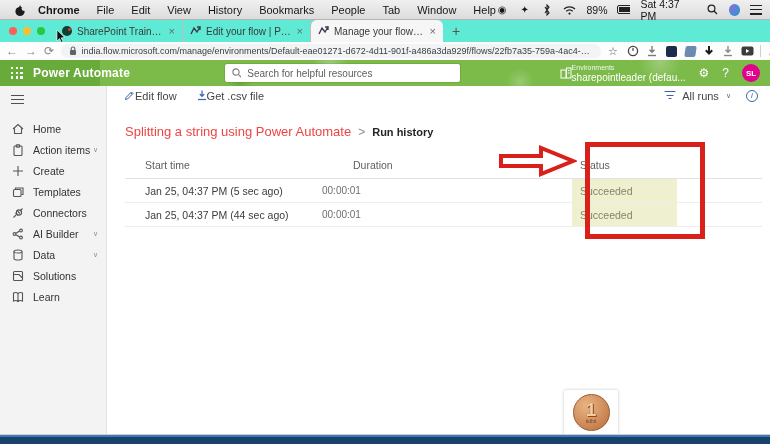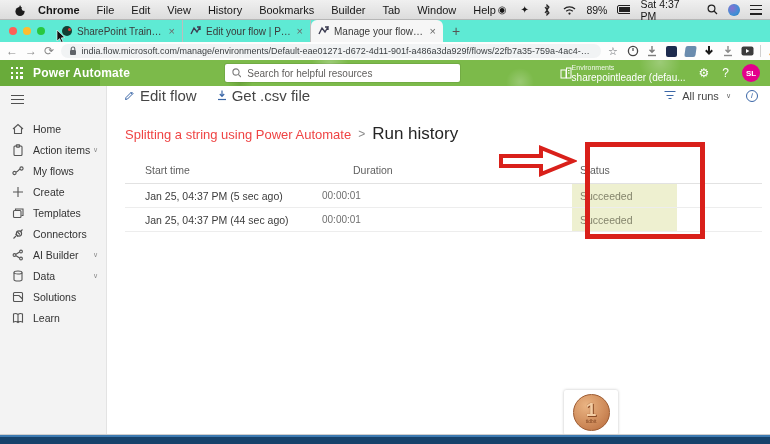--- a/index.html
+++ b/index.html
@@ -82,35 +82,35 @@
   .hamb { width:13px; height:9px; margin:2px 0 14px 11px; border-top:1.5px solid #505050;
     border-bottom:1.5px solid #505050; position:relative; }
   .hamb::after { content:""; position:absolute; left:0; top:2.6px; width:13px; height:1.5px; background:#505050; }
   .sitem { height:21px; display:flex; align-items:center; padding:0 8px 0 11px; font-size:10.5px; color:#333; }
   .sitem .ic { width:13px; height:13px; margin-right:9px; color:#555; flex:none; display:flex; align-items:center; justify-content:center; }
   .sitem .chev { margin-left:auto; color:#8c8c8c; font-size:7px; }
   .sitem svg { stroke:#555; fill:none; stroke-width:1.1; }
 
   .main { flex:1; background:#fff; position:relative; }
   .toolbar { height:18px; display:flex; align-items:center; padding:1px 12px 0 17px; }
-  .tbtn { display:flex; align-items:center; gap:5px; font-size:15px; color:#454545; margin-right:20px; }
+  .tbtn { display:flex; align-items:center; font-size:11px; color:#454545; margin-right:20px; }
   .tbtn svg { flex:none; }
   .tb-right { margin-left:auto; display:flex; align-items:center; gap:7px; }
   .filtericon { width:11px; height:9px; position:relative; }
   .filtericon i { position:absolute; left:50%; transform:translateX(-50%); height:1.4px; background:#3a66a7; display:block; }
   .filtericon i:nth-child(1){ top:0; width:11px; } .filtericon i:nth-child(2){ top:3.5px; width:7px; } .filtericon i:nth-child(3){ top:7px; width:3px; }
   .allruns { font-size:11px; color:#454545; }
   .tb-chev { font-size:7px; color:#666; }
   .infoic { width:12px; height:12px; border:1px solid #3a66a7; border-radius:50%; color:#3a66a7;
     font-size:8px; display:flex; align-items:center; justify-content:center; font-style:italic; margin-left:8px; }
 
   .crumbs { margin:20px 0 0 18px; font-size:13px; color:#6b6b6b; display:flex; align-items:center; gap:7px; }
   .crumbs .flowname { color:#ef4444; }
   .crumbs .sep { color:#8a8a8a; font-size:12px; }
-  .crumbs .cur { color:#252525; font-weight:normal; font-size:17px; }
+  .crumbs .cur { color:#252525; font-weight:bold; font-size:11px; }
 
   .runtable { margin:13px 8px 0 18px; }
   .thead { display:flex; height:27px; align-items:center; border-bottom:1px solid #e2e2e2; }
   .th { font-size:10.5px; color:#5f5f5f;padding-left:31px; }
   .tr { display:flex; height:24px; align-items:stretch; border-bottom:1px solid #ededed; }
   .td { font-size:10.5px; color:#3c3c3c; display:flex; align-items:center; }
   .c1 { width:197px; padding-left:20px; }
   .c2 { width:250px; }
   .c3 { width:105px; padding-left:8px; }
   .td.c2 { color:#6e6e6e; font-size:10px; }
@@ -149,21 +149,21 @@
           <rect x="5.4" y="1.4" width="1.4" height="3" rx=".7" fill="#1c1c1c"></rect>
         </svg>
     </span>
     <span class="menus">
       <span class="bold">Chrome</span>
       <span>File</span>
       <span>Edit</span>
       <span>View</span>
       <span>History</span>
       <span>Bookmarks</span>
-      <span>Builder</span>
+      <span>People</span>
       <span>Tab</span>
       <span>Window</span>
       <span>Help</span>
     </span>
     <span class="statusarea">
       <span class="mini">◉</span>
       <span class="mini">✦</span>
       <span class="mini">
         <svg width="8" height="12">
             <path d="M2 3 L6 9 L4 11 L4 1 L6 3 L2 9" stroke="#222" stroke-width="1.1" fill="none"></path>
@@ -343,30 +343,20 @@
       </div>
       <div class="sitem">
         <span class="ic">
             <svg width="12" height="12">
               <rect x="2" y="2" width="8" height="9.5" rx="1"></rect>
               <rect x="4.3" y="0.8" width="3.4" height="2.4" rx="0.6"></rect>
             </svg>
           </span>
         <span>Action items</span>
         <span class="chev">∨</span>
-      </div>
-      <div class="sitem">
-        <span class="ic">
-            <svg width="12" height="12">
-              <circle cx="2.5" cy="8" r="1.6"></circle>
-              <circle cx="9.5" cy="3.5" r="1.6"></circle>
-              <path d="M4 7 C6 6.5 6.5 4.8 8 4"></path>
-            </svg>
-          </span>
-        <span>My flows</span>
       </div>
       <div class="sitem">
         <span class="ic">
             <svg width="12" height="12">
               <path d="M6 1 V11 M1 6 H11"></path>
             </svg>
           </span>
         <span>Create</span>
       </div>
       <div class="sitem">

